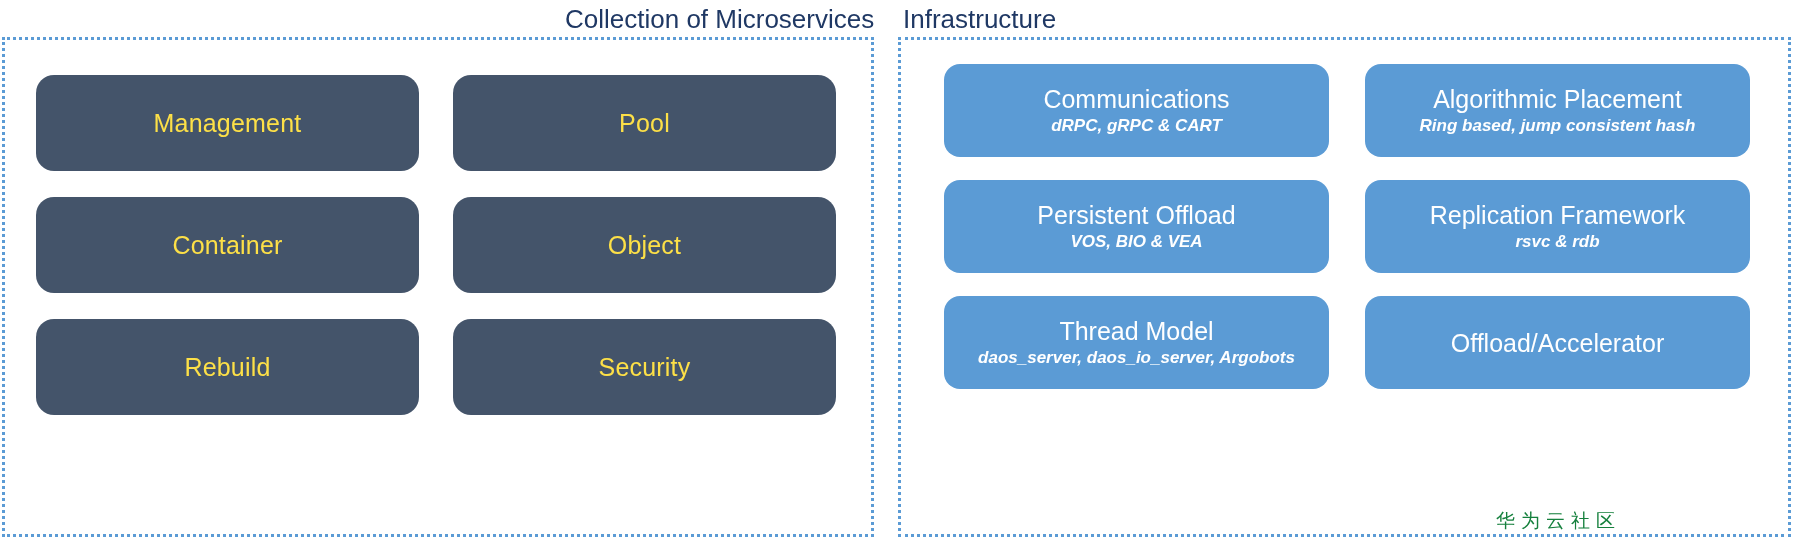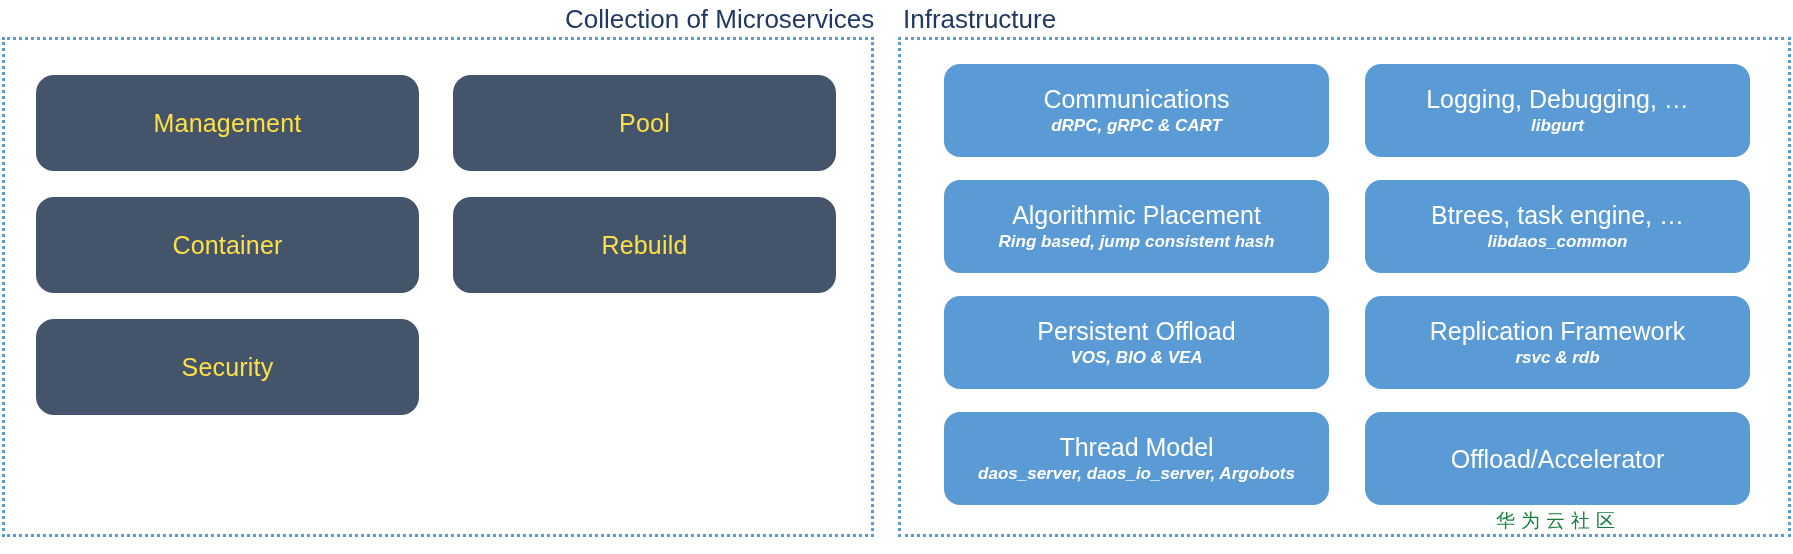--- a/index.html
+++ b/index.html
@@ -136,47 +136,40 @@
   <div class="panel-title" id="title-micro">Collection of Microservices</div>
 
   <div class="panel-title" id="title-infra">Infrastructure</div>
 
   <div class="panel" id="panel-micro"></div>
 
   <div id="micro-grid">
     <div class="box-dark">Management</div>
     <div class="box-dark">Pool</div>
     <div class="box-dark">Container</div>
+    <div class="box-dark">Object</div>
     <div class="box-dark">Rebuild</div>
     <div class="box-dark">Security</div>
   </div>
 
   <div class="panel" id="panel-infra"></div>
 
   <div id="infra-grid">
 
     <div class="box-blue">
       <div class="b-title">Communications</div>
       <div class="b-sub">dRPC, gRPC &amp; CART</div>
     </div>
 
-    <div class="box-blue">
-      <div class="b-title">Logging, Debugging, …</div>
-      <div class="b-sub">libgurt</div>
-    </div>
 
     <div class="box-blue">
       <div class="b-title">Algorithmic Placement</div>
       <div class="b-sub">Ring based, jump consistent hash</div>
     </div>
 
-    <div class="box-blue">
-      <div class="b-title">Btrees, task engine, …</div>
-      <div class="b-sub">libdaos_common</div>
-    </div>
 
     <div class="box-blue">
       <div class="b-title">Persistent Offload</div>
       <div class="b-sub">VOS, BIO &amp; VEA</div>
     </div>
 
     <div class="box-blue">
       <div class="b-title">Replication Framework</div>
       <div class="b-sub">rsvc &amp; rdb</div>
     </div>

